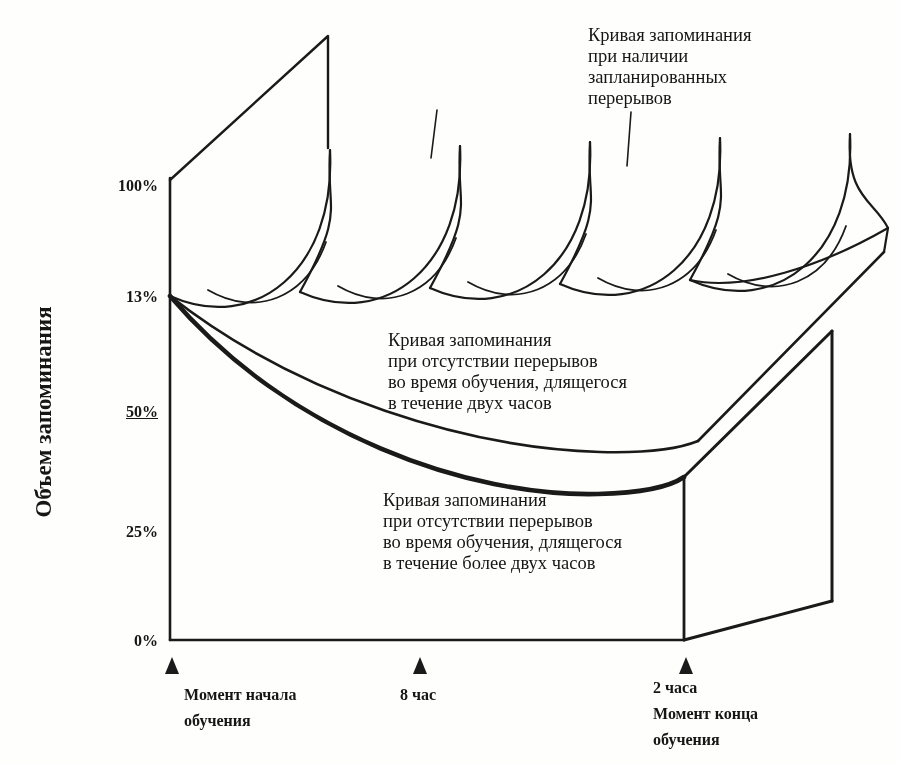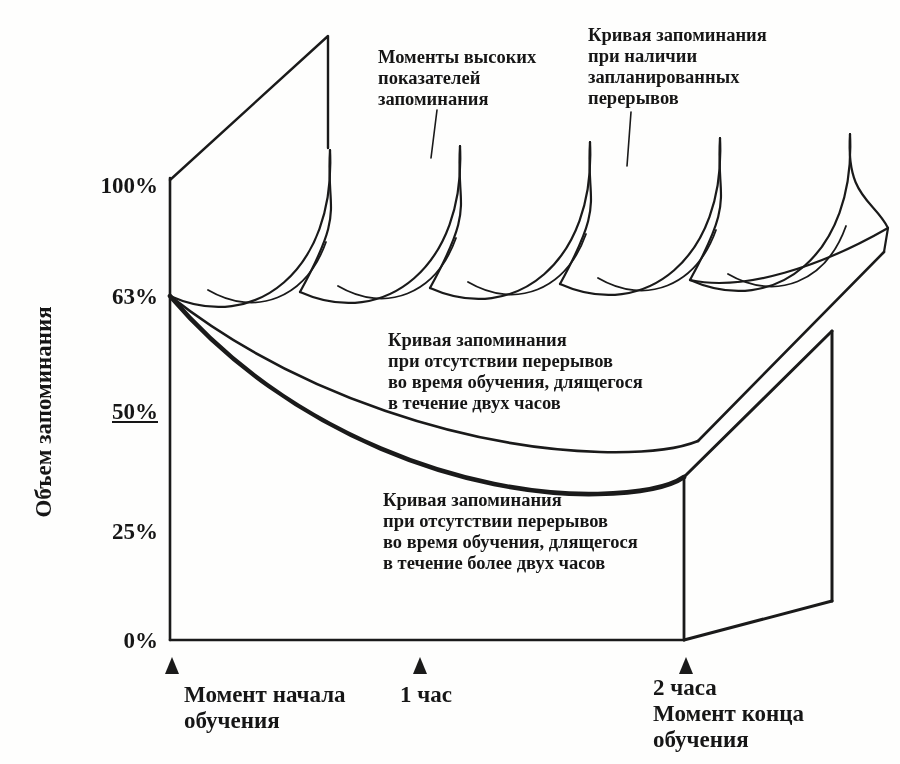--- a/index.html
+++ b/index.html
@@ -1,27 +1,27 @@
 <!DOCTYPE html>
 <html><head>
 <meta charset="utf-8">
 <style>
   html,body{margin:0;padding:0;background:#ffffff;}
   .stage{
     position:relative;width:900px;height:764px;background:#fefefdff;
     font-family:"Liberation Serif", serif;color:#161616;overflow:hidden;
   }
   .stage svg{position:absolute;left:0;top:0;}
-  .lbl{position:absolute;font-weight:700;font-size:23px;line-height:26px;white-space:pre-line;}
+  .lbl{position:absolute;font-weight:700;font-size:16px;line-height:26px;white-space:pre-line;}
   .ytick{width:100px;text-align:right;}
   .ytitle{
     position:absolute;font-weight:700;font-size:23px;white-space:nowrap;
     transform:translate(-50%,-50%) rotate(-90deg);
   }
-  .ann{position:absolute;font-weight:700;font-size:18.5px;line-height:21px;white-space:pre-line;}
+  .ann{position:absolute;font-weight:400;font-size:18.5px;line-height:21px;white-space:pre-line;}
 </style>
 </head>
 <body>
 
 <div class="stage">
 
   <svg width="900" height="764" viewBox="0 0 900 764" fill="none" stroke="#1a1a1a" stroke-linecap="round" stroke-linejoin="round">
 
     <path d="M170,178 L170,640" stroke-width="2.6"></path>
     <path d="M170,640 L684,640" stroke-width="2.6"></path>
@@ -67,35 +67,32 @@
     <path d="M631,112 L627,166" stroke-width="1.6"></path>
 
     <polygon points="165,674 179,674 172,657" fill="#1a1a1a" stroke="none"></polygon>
     <polygon points="413,674 427,674 420,657" fill="#1a1a1a" stroke="none"></polygon>
     <polygon points="679,674 693,674 686,657" fill="#1a1a1a" stroke="none"></polygon>
   </svg>
 
   <div class="ytitle" style="left:44px;top:412px;">Объем запоминания</div>
 
   <div class="lbl ytick" style="left:58px;top:173px;">100%</div>
-  <div class="lbl ytick" style="left:58px;top:284px;">63%</div>
+  <div class="lbl ytick" style="left:58px;top:284px;">13%</div>
   <div class="lbl ytick" style="left:58px;top:399px;text-decoration:underline;">50%</div>
   <div class="lbl ytick" style="left:58px;top:519px;text-align:right;">25%</div>
   <div class="lbl ytick" style="left:58px;top:628px;">0%</div>
 
   <div class="lbl" style="left:158px;top:682px;margin-left:26px;">Момент начала
 обучения</div>
-  <div class="lbl" style="left:400px;top:682px;">1 час</div>
+  <div class="lbl" style="left:400px;top:682px;">8 час</div>
   <div class="lbl" style="left:653px;top:675px;">2 часа
 Момент конца
 обучения</div>
 
-  <div class="ann" style="left:378px;top:47px;">Моменты высоких
-показателей
-запоминания</div>
   <div class="ann" style="left:588px;top:25px;">Кривая запоминания
 при наличии
 запланированных
 перерывов</div>
   <div class="ann" style="left:388px;top:330px;">Кривая запоминания
 при отсутствии перерывов
 во время обучения, длящегося
 в течение двух часов</div>
   <div class="ann" style="left:383px;top:490px;">Кривая запоминания
 при отсутствии перерывов

